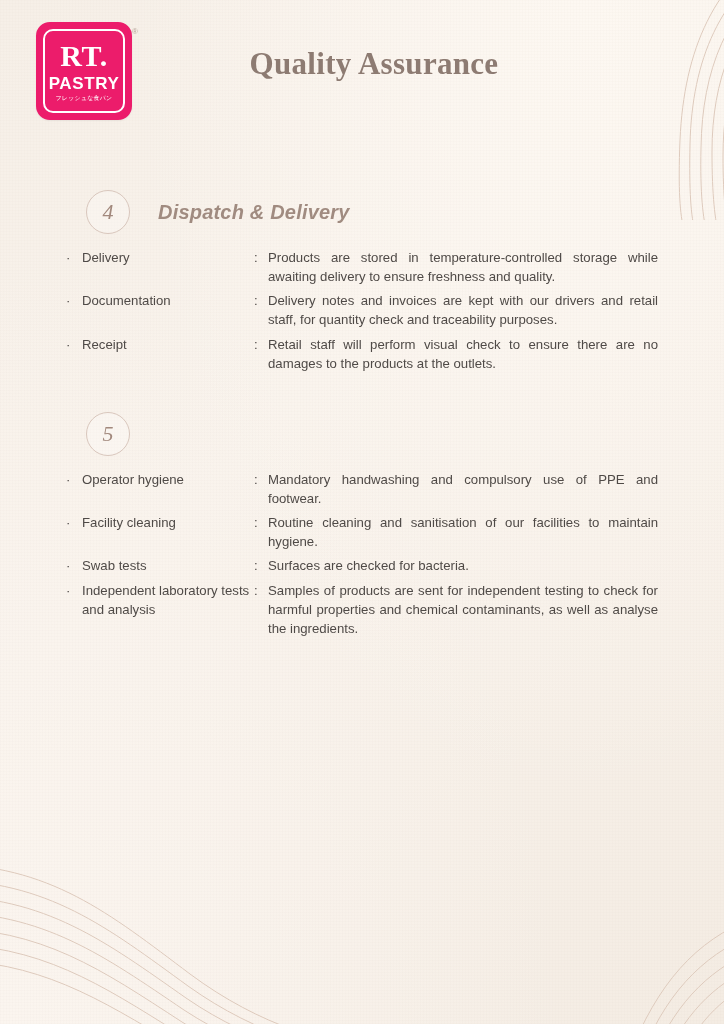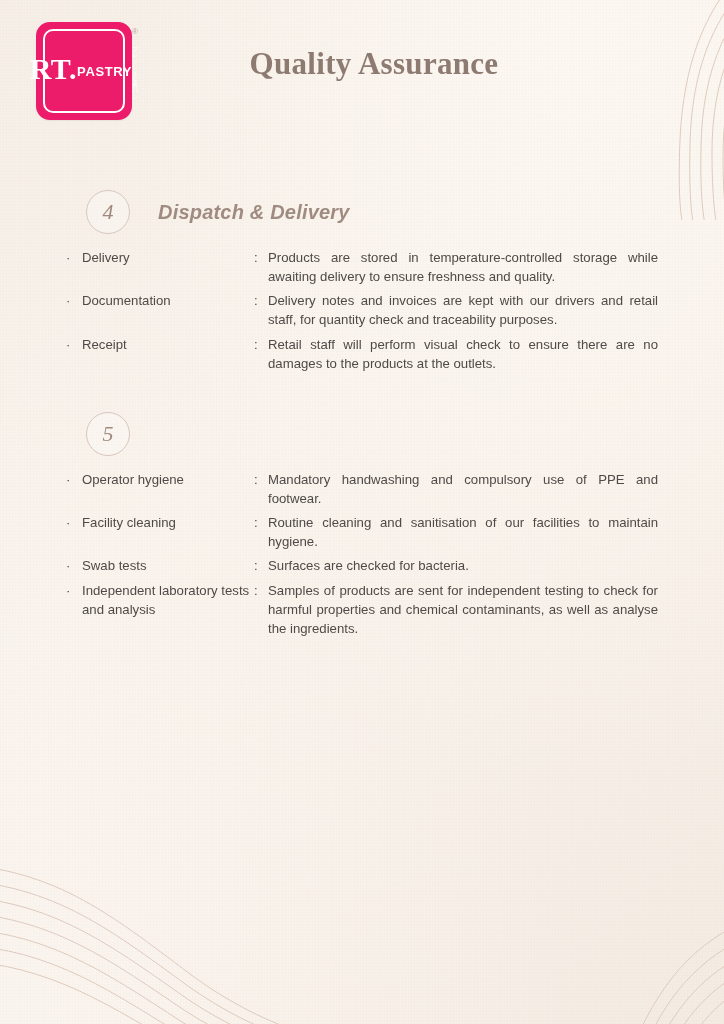--- a/index.html
+++ b/index.html
@@ -77,35 +77,36 @@
     align-items: center;
     justify-content: center;
     border: 3px solid #ec1c6b;
   }
   .logo-inner {
     width: 78px;
     height: 80px;
     border: 2px solid #fff;
     border-radius: 10px;
     display: flex;
+    flex-direction: column;
     align-items: center;
     justify-content: center;
     line-height: 1;
   }
   .logo-rt {
     font-family: "Liberation Serif", serif;
     font-weight: bold;
     font-size: 30px;
     letter-spacing: .5px;
     margin-bottom: 4px;
   }
   .logo-pastry {
     font-family: "Liberation Sans", sans-serif;
     font-weight: bold;
-    font-size: 13px;
+    font-size: 17px;
     letter-spacing: .6px;
   }
   .logo-jp {
     font-family: "DejaVu Sans", sans-serif;
     font-size: 6px;
     margin-top: 3px;
     letter-spacing: .2px;
   }
   .logo-reg {
     position: absolute;

